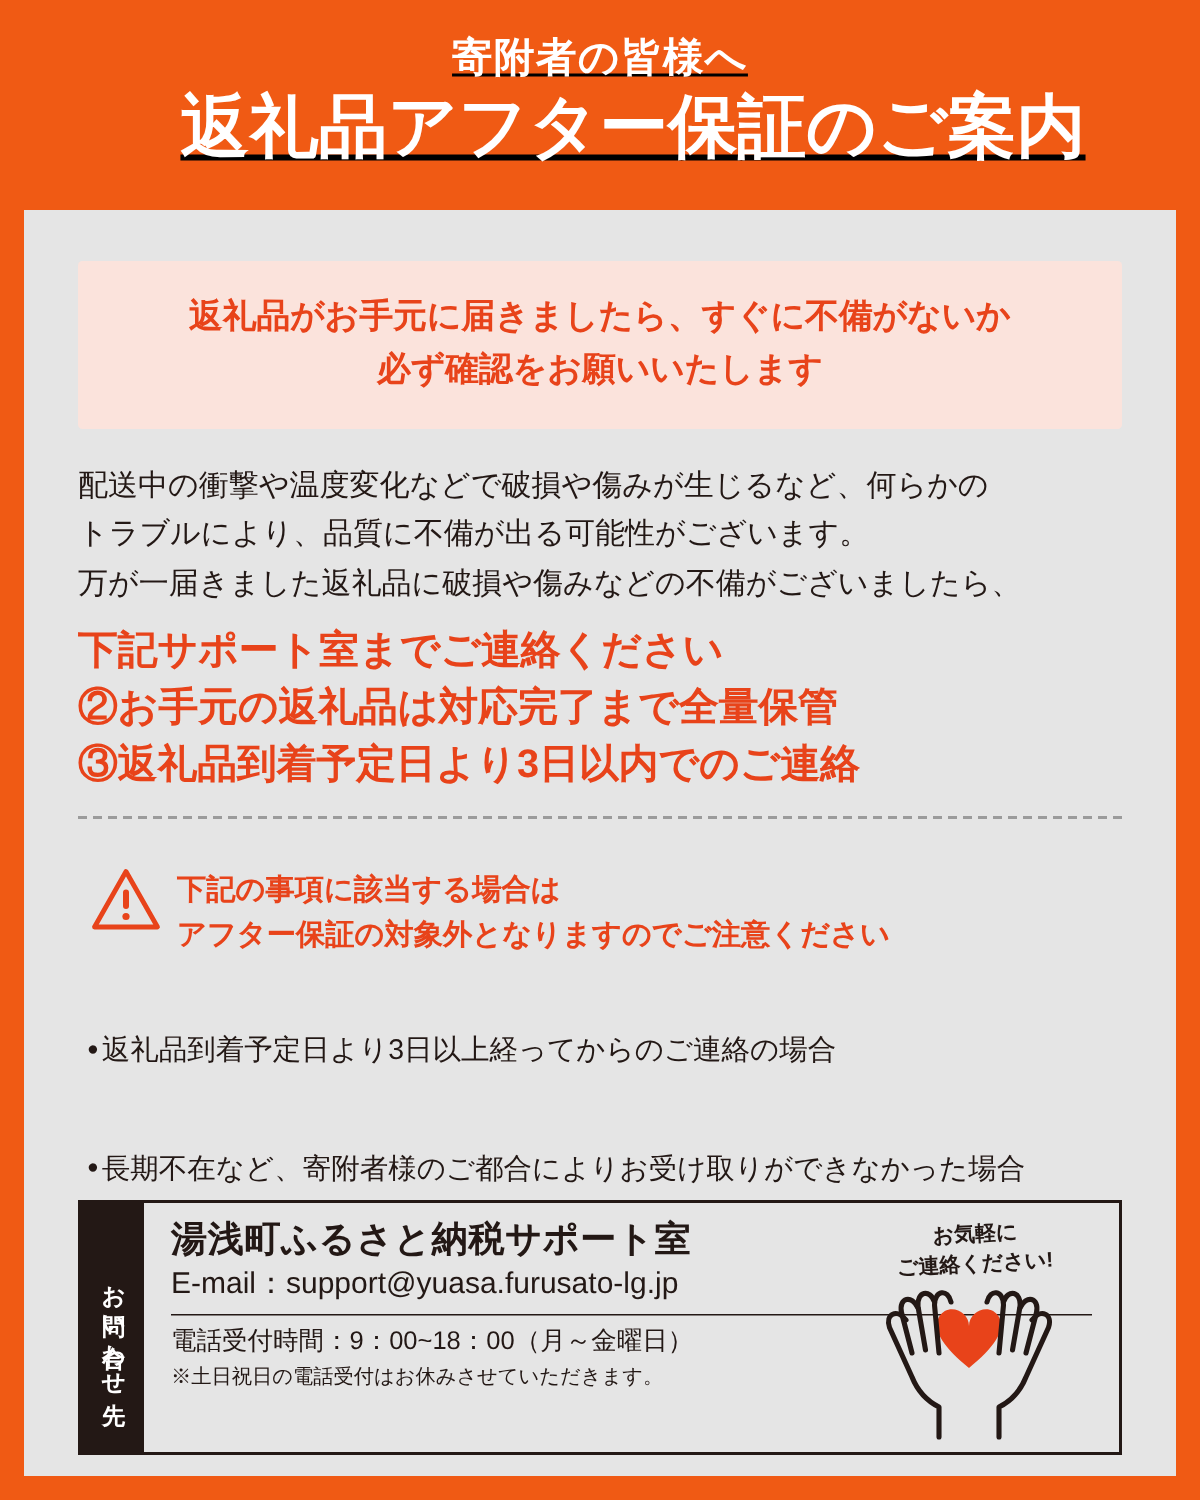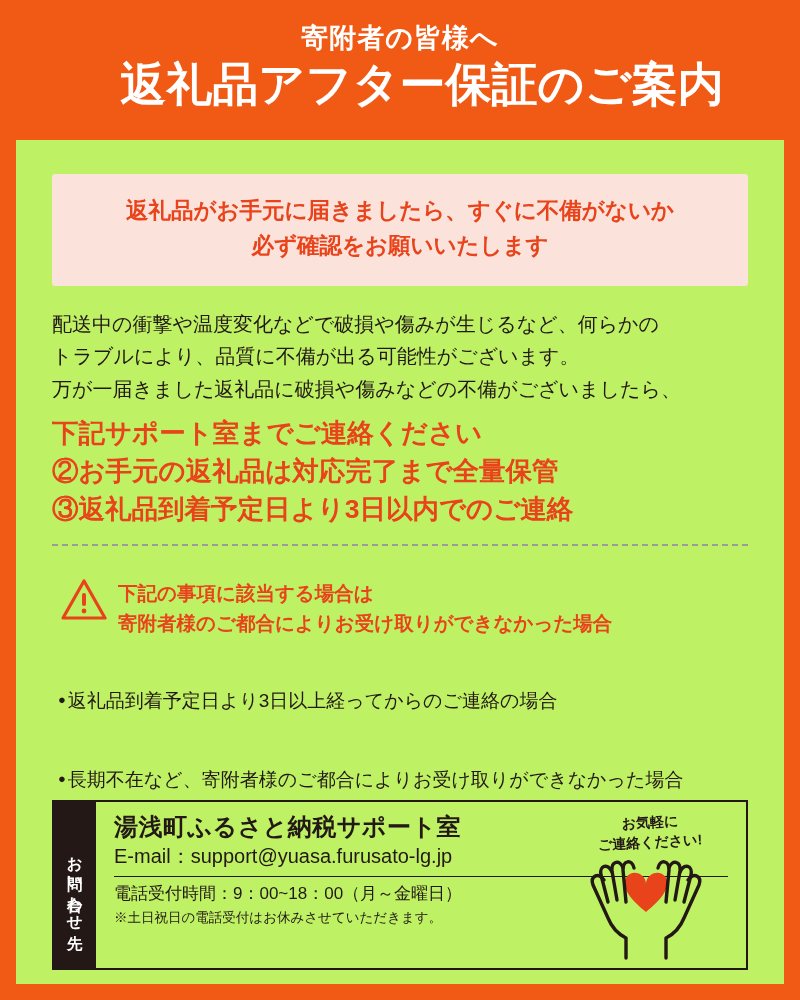--- a/index.html
+++ b/index.html
@@ -12,20 +12,21 @@
     background: #f05a14;
     font-family: "Liberation Sans", sans-serif;
     overflow: hidden;
   }
   .page {
     position: relative;
     width: 800px;
     height: 1000px;
     background: #f05a14;
     box-sizing: border-box;
+    text-decoration: underline;
   }
   
   .header {
     padding: 22px 0 14px 0;
     text-align: center;
   }
   .header-sub {
     color: #ffffff;
     font-size: 27px;
     font-weight: bold;
@@ -41,21 +42,21 @@
     margin-top: 2px;
     padding-left: 44px;
   }
   
   .card {
     position: absolute;
     left: 16px;
     top: 140px;
     width: 768px;
     height: 844px;
-    background: #bef264;
+    background: #e5e5e5;
     box-sizing: border-box;
     padding: 34px 36px 0 36px;
   }
   
   .notice {
     background: #fbe3dc;
     border-radius: 3px;
     padding: 20px 10px 22px 10px;
     text-align: center;
     color: #e8431a;
@@ -262,21 +263,21 @@
     <div class="warn-row">
       <div class="warn-icon">
         <svg width="46" height="42" viewBox="0 0 46 42" aria-hidden="true">
           <path d="M23 2 L44 39 L2 39 Z" fill="none" stroke="#e8431a" stroke-width="3.2" stroke-linejoin="round"></path>
           <rect x="21" y="14" width="4" height="13" rx="2" fill="#e8431a"></rect>
           <circle cx="23" cy="32" r="2.4" fill="#e8431a"></circle>
         </svg>
       </div>
       <div class="warn-text">
         <div>下記の事項に該当する場合は</div>
-        <div>寄附者様のご都合によりお受け取りができなかった場合</div>
+        <div>アフター保証の対象外となりますのでご注意ください</div>
       </div>
     </div>
 
     <div class="bullets">
       <div class="bullet"><span class="dot">●</span><span>返礼品到着予定日より3日以上経ってからのご連絡の場合</span></div>
       <div class="bullet"><span class="dot">●</span><span>長期不在など、寄附者様のご都合によりお受け取りができなかった場合</span></div>
     </div>
 
     <div class="contact">
       <div class="contact-tab">

